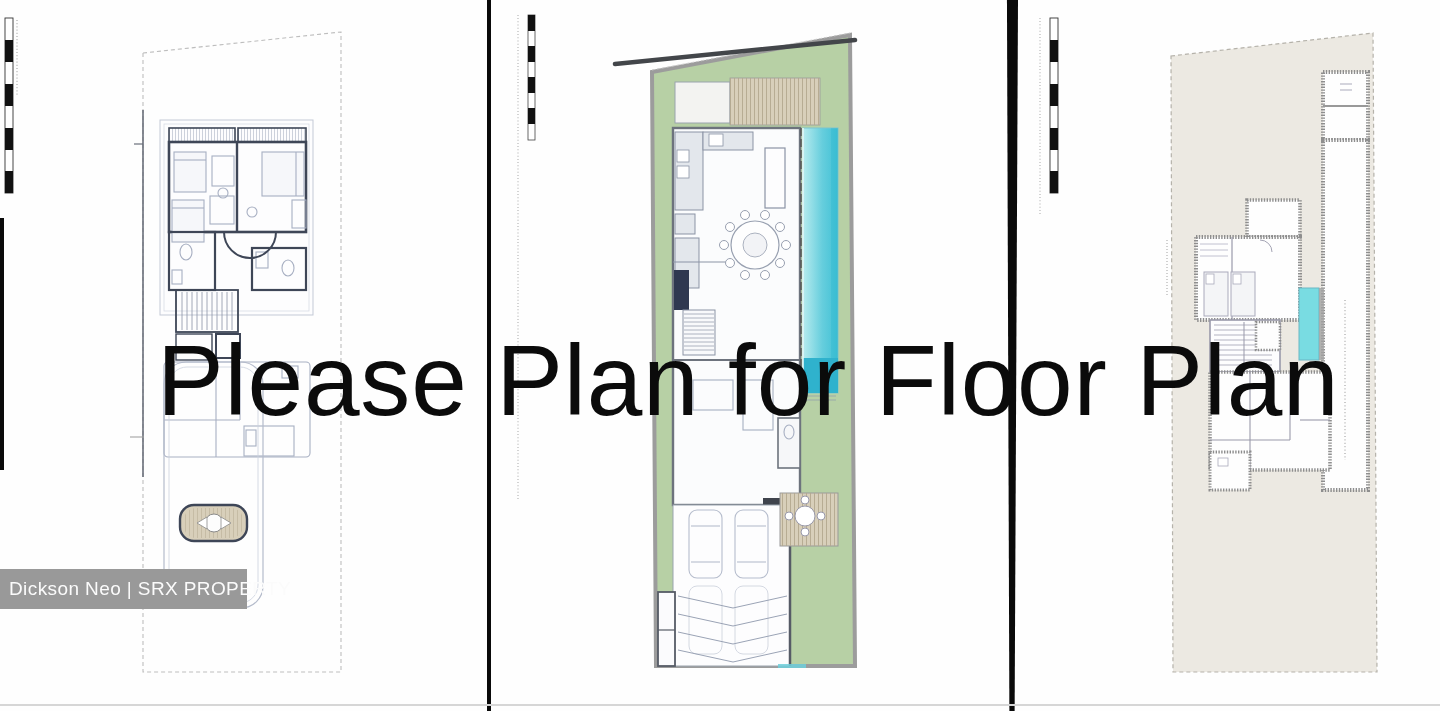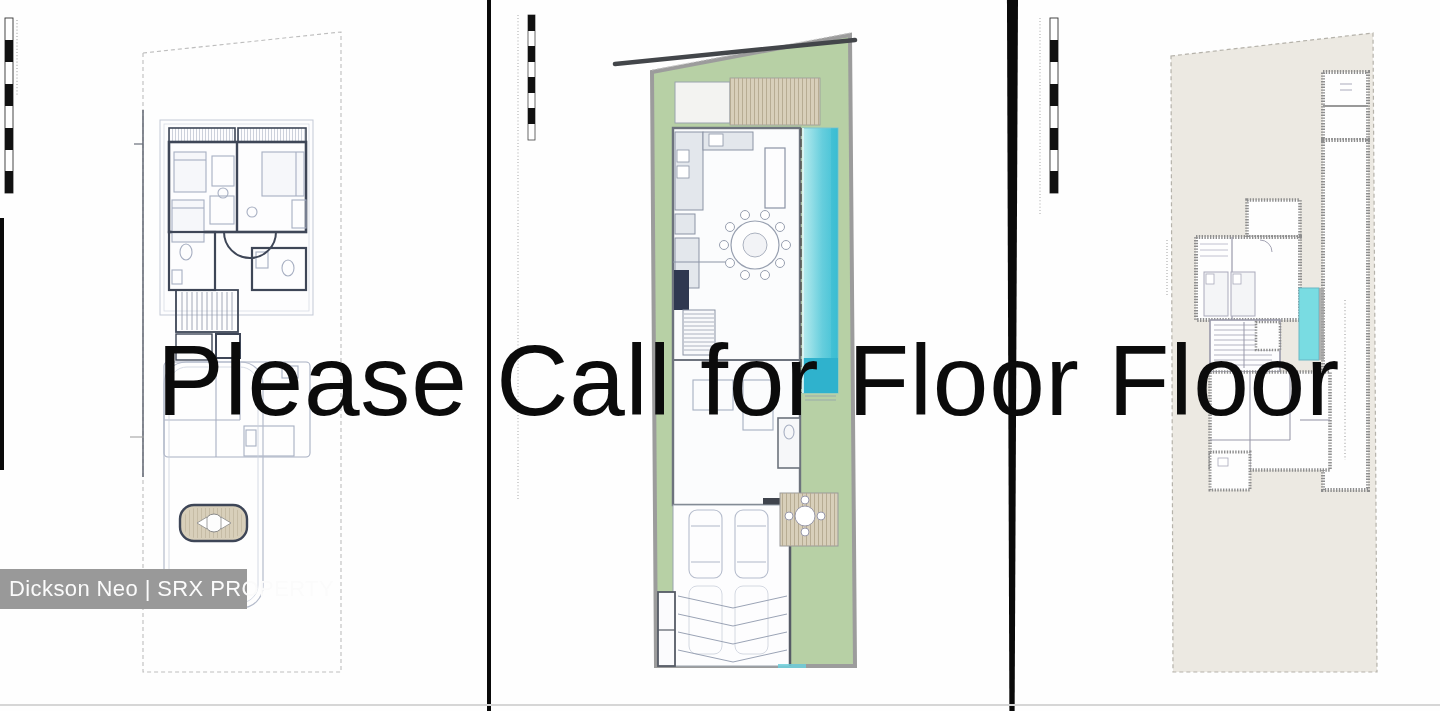--- a/index.html
+++ b/index.html
@@ -7,21 +7,21 @@
          font-family:"Liberation Sans",sans-serif;}
   .panel{position:absolute;top:0;height:711px;}
   .divider{position:absolute;top:0;height:711px;background:var(--divider,#0a0a0a);}
   #divider-2{clip-path:polygon(8% 0,100% 0,72% 100%,28% 100%);}
   #edge-bar{position:absolute;left:0;top:218px;width:4px;height:252px;background:var(--divider,#0a0a0a);}
   #baseline-rule{position:absolute;left:0;top:704px;width:1440px;height:2px;background:var(--baseline,#d6d6d6);}
   #overlay-title{position:absolute;left:157px;top:330px;font-size:100px;line-height:100px;
          letter-spacing:.8px;color:var(--ink,#0b0b0b);white-space:nowrap;font-weight:400;}
   #watermark{position:absolute;left:0;top:569px;width:247px;height:40px;
          background:var(--watermark-bg,#9a9a9a);display:flex;align-items:center;}
-  #watermark span{color:var(--watermark-text,#fafafa);font-size:22px;letter-spacing:.4px;padding-left:9px;white-space:nowrap;}
+  #watermark span{color:var(--watermark-text,#fafafa);font-size:19px;letter-spacing:.4px;padding-left:9px;white-space:nowrap;}
   svg{position:absolute;top:0;}
   .sk{stroke:var(--sketch,#a7afc2);fill:none;stroke-width:1.1;}
   .wd{stroke:var(--wall-dark,#3e4657);fill:none;}
   .hatchwall{fill:#fefefe;stroke:#8e8e8e;stroke-dasharray:1.4 1.4;}
 </style>
 </head>
 <body>
 
 <div id="stage">
 
@@ -266,18 +266,18 @@
       <rect x="192" y="452" width="40" height="38" class="hatchwall" stroke-width="3"></rect>
       <rect x="200" y="458" width="10" height="8" fill="#fff" stroke="#aab" stroke-width="0.8"></rect>
     </g>
   </svg>
 
   <div class="divider" id="divider-1" style="left:487px;width:4px"></div>
   <div class="divider" id="divider-2" style="left:1006px;width:12px"></div>
   <div id="edge-bar"></div>
   <div id="baseline-rule"></div>
 
-  <div id="overlay-title">Please Call for Floor Floor</div>
+  <div id="overlay-title">Please Plan for Floor Plan</div>
 
   <div id="watermark">
     <span>Dickson Neo | SRX PROPERTY</span>
   </div>
 </div>
 
 </body></html>

